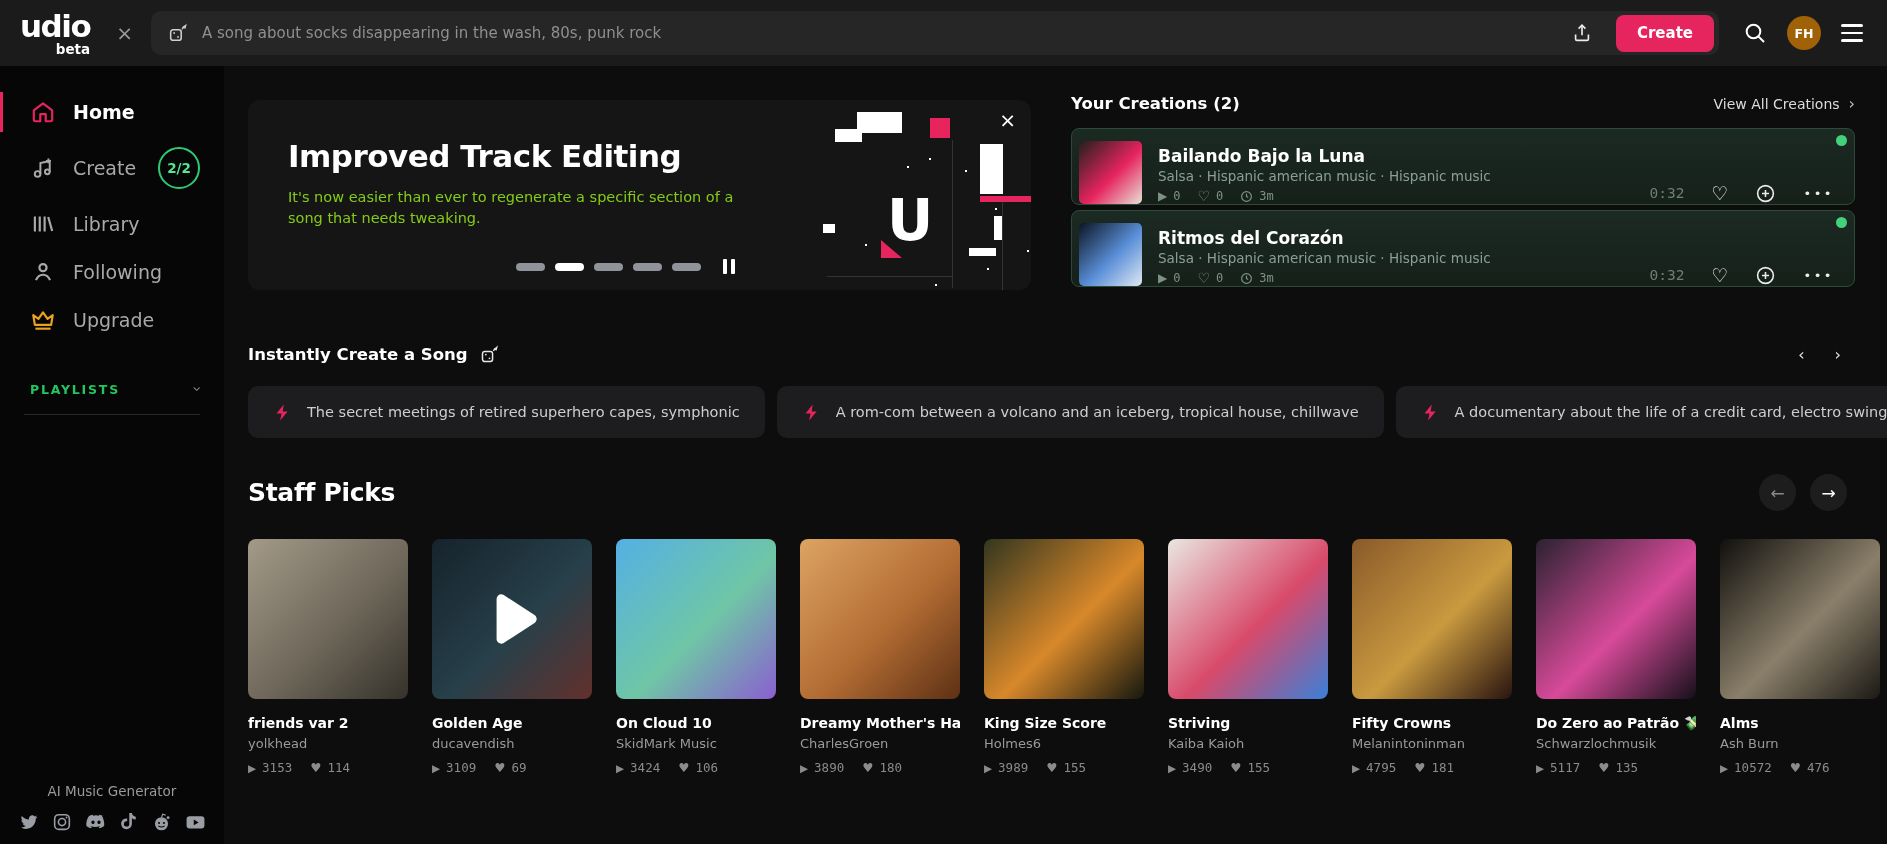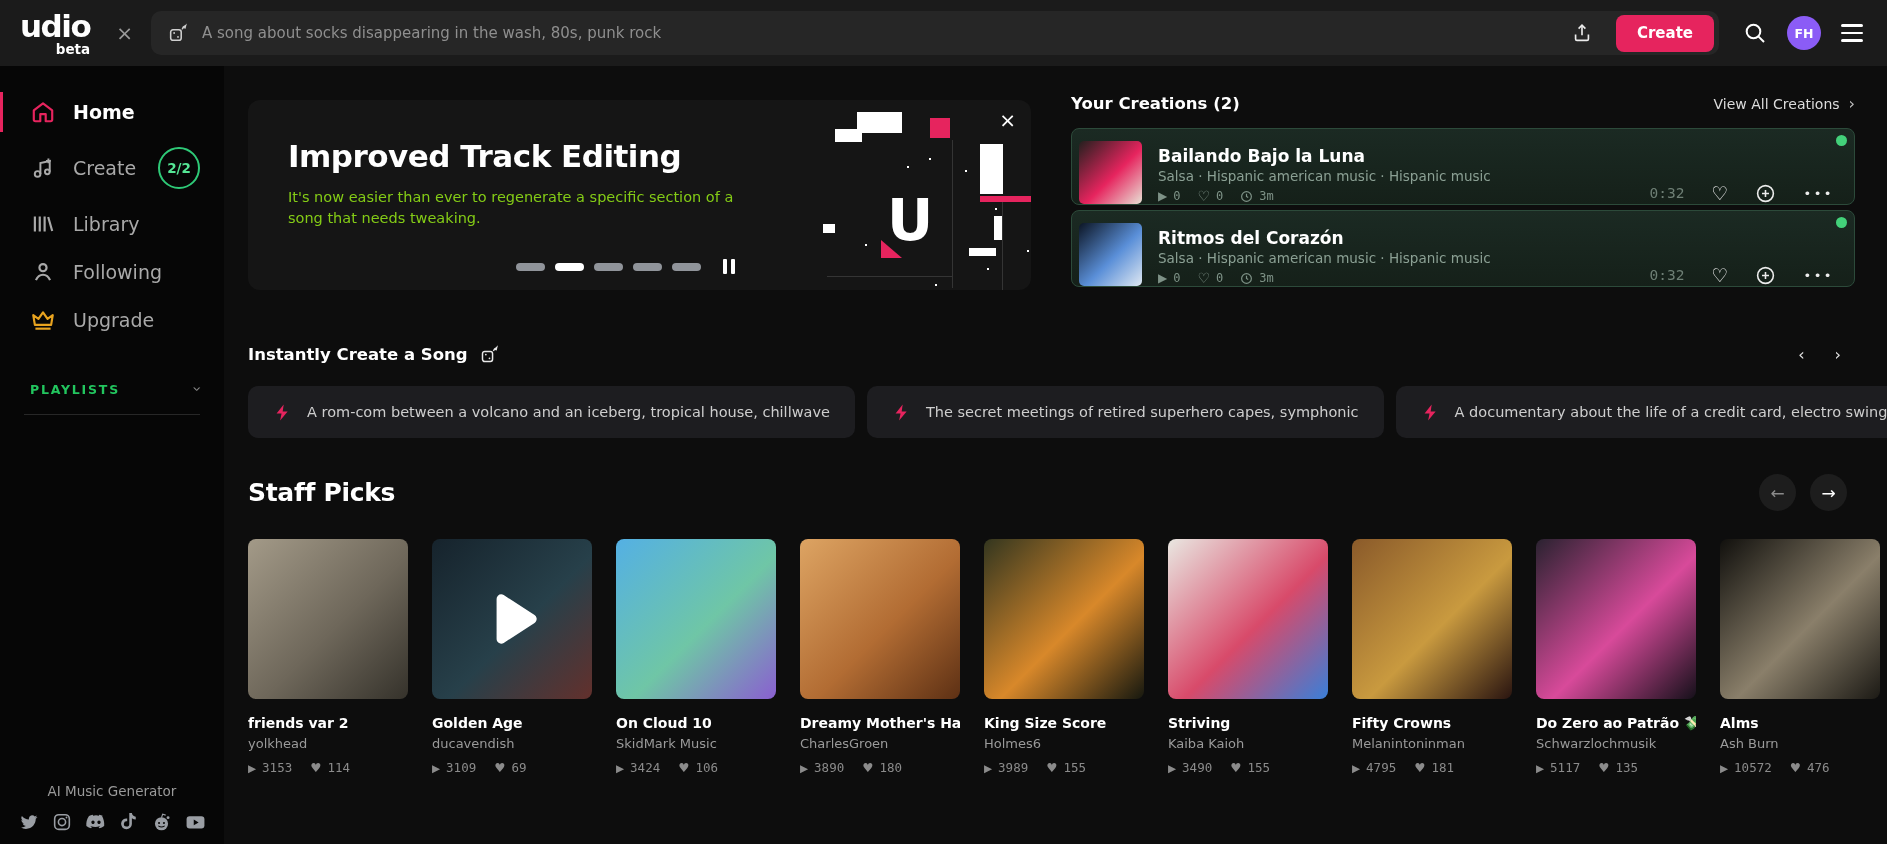--- a/index.html
+++ b/index.html
@@ -14,21 +14,21 @@
   .logo-main { font-size:31px; font-weight:800; letter-spacing:-1.5px; line-height:.9; }
   .logo-beta { font-size:13.5px; font-weight:700; margin-left:3px; margin-bottom:-4px; }
   .tb-close { color:#9a9a9a; font-size:20px; margin:0 2px 0 10px; cursor:pointer; }
   .prompt { flex:1; height:44px; background:#262626; border-radius:10px; display:flex; align-items:center;
     padding:0 5px 0 16px; gap:13px; min-width:0; }
   .prompt-text { color:#8f8f8f; font-size:15px; flex:1; white-space:nowrap; overflow:hidden; }
   .share-ic { margin-right:10px; cursor:pointer; }
   .create-btn { background:#e6245e; color:#fff; border:none; border-radius:8px; height:37px; padding:0 21px;
     font-size:15px; font-weight:700; font-family:inherit; cursor:pointer; }
   .tb-right { display:flex; align-items:center; gap:20px; margin-left:8px; }
-  .avatar { width:34px; height:34px; border-radius:50%; background:#8b5cf6; display:grid; place-items:center;
+  .avatar { width:34px; height:34px; border-radius:50%; background:#a16207; display:grid; place-items:center;
     font-size:12.5px; font-weight:700; color:#fff; cursor:pointer; }
   .burger { display:flex; flex-direction:column; gap:5px; cursor:pointer; }
   .burger span { display:block; width:22px; height:2.5px; background:#fff; border-radius:2px; }
 
   
   .app { display:flex; height:778px; }
   .sidebar { width:224px; background:#060606; display:flex; flex-direction:column; padding-top:22px; position:relative; flex:none; }
   .main { flex:1; background:#0d0d0d; padding:26px 0 0 24px; overflow:hidden; min-width:0; }
 
   
@@ -374,27 +374,27 @@
         <span class="chevrons">
           <span>‹</span>
           <span>›</span>
         </span>
       </div>
       <div class="pills">
         <div class="pill">
           <svg width="19" height="19" viewBox="0 0 24 24">
               <path d="M13.5 2L4.5 13.2h6.3L9 22l9.5-11.2h-6.3z" fill="#e6245e"></path>
             </svg>
-          <span>A rom-com between a volcano and an iceberg, tropical house, chillwave</span>
+          <span>The secret meetings of retired superhero capes, symphonic</span>
         </div>
         <div class="pill">
           <svg width="19" height="19" viewBox="0 0 24 24">
               <path d="M13.5 2L4.5 13.2h6.3L9 22l9.5-11.2h-6.3z" fill="#e6245e"></path>
             </svg>
-          <span>The secret meetings of retired superhero capes, symphonic</span>
+          <span>A rom-com between a volcano and an iceberg, tropical house, chillwave</span>
         </div>
         <div class="pill">
           <svg width="19" height="19" viewBox="0 0 24 24">
               <path d="M13.5 2L4.5 13.2h6.3L9 22l9.5-11.2h-6.3z" fill="#e6245e"></path>
             </svg>
           <span>A documentary about the life of a credit card, electro swing, nu jazz</span>
         </div>
 
       </div>
     </section>

